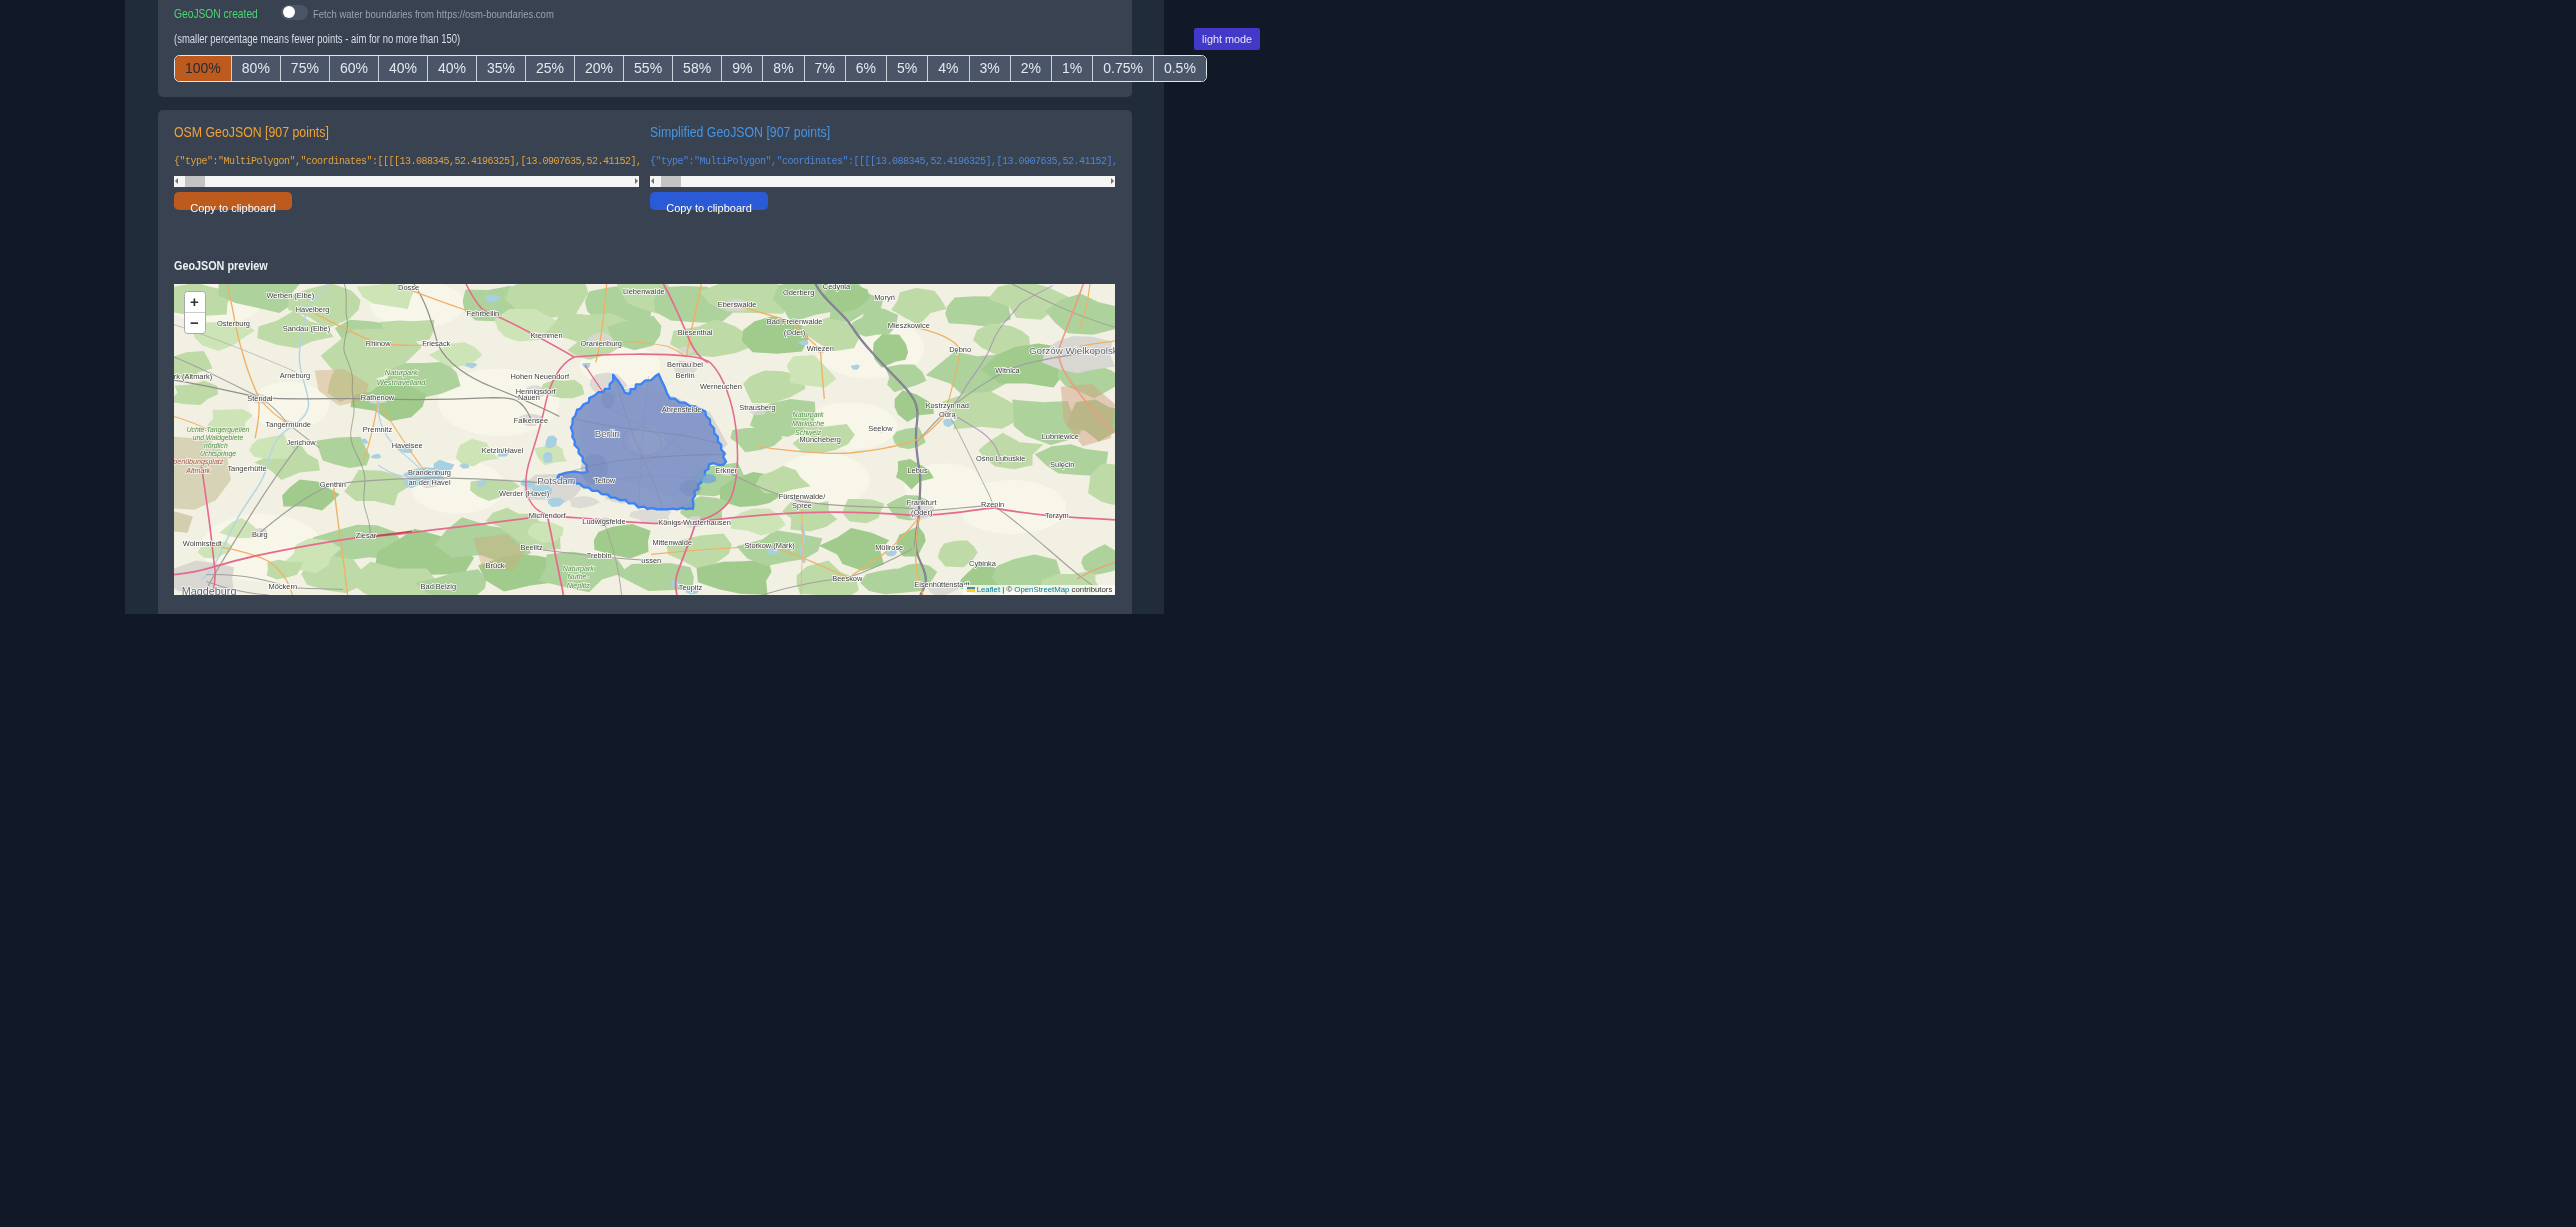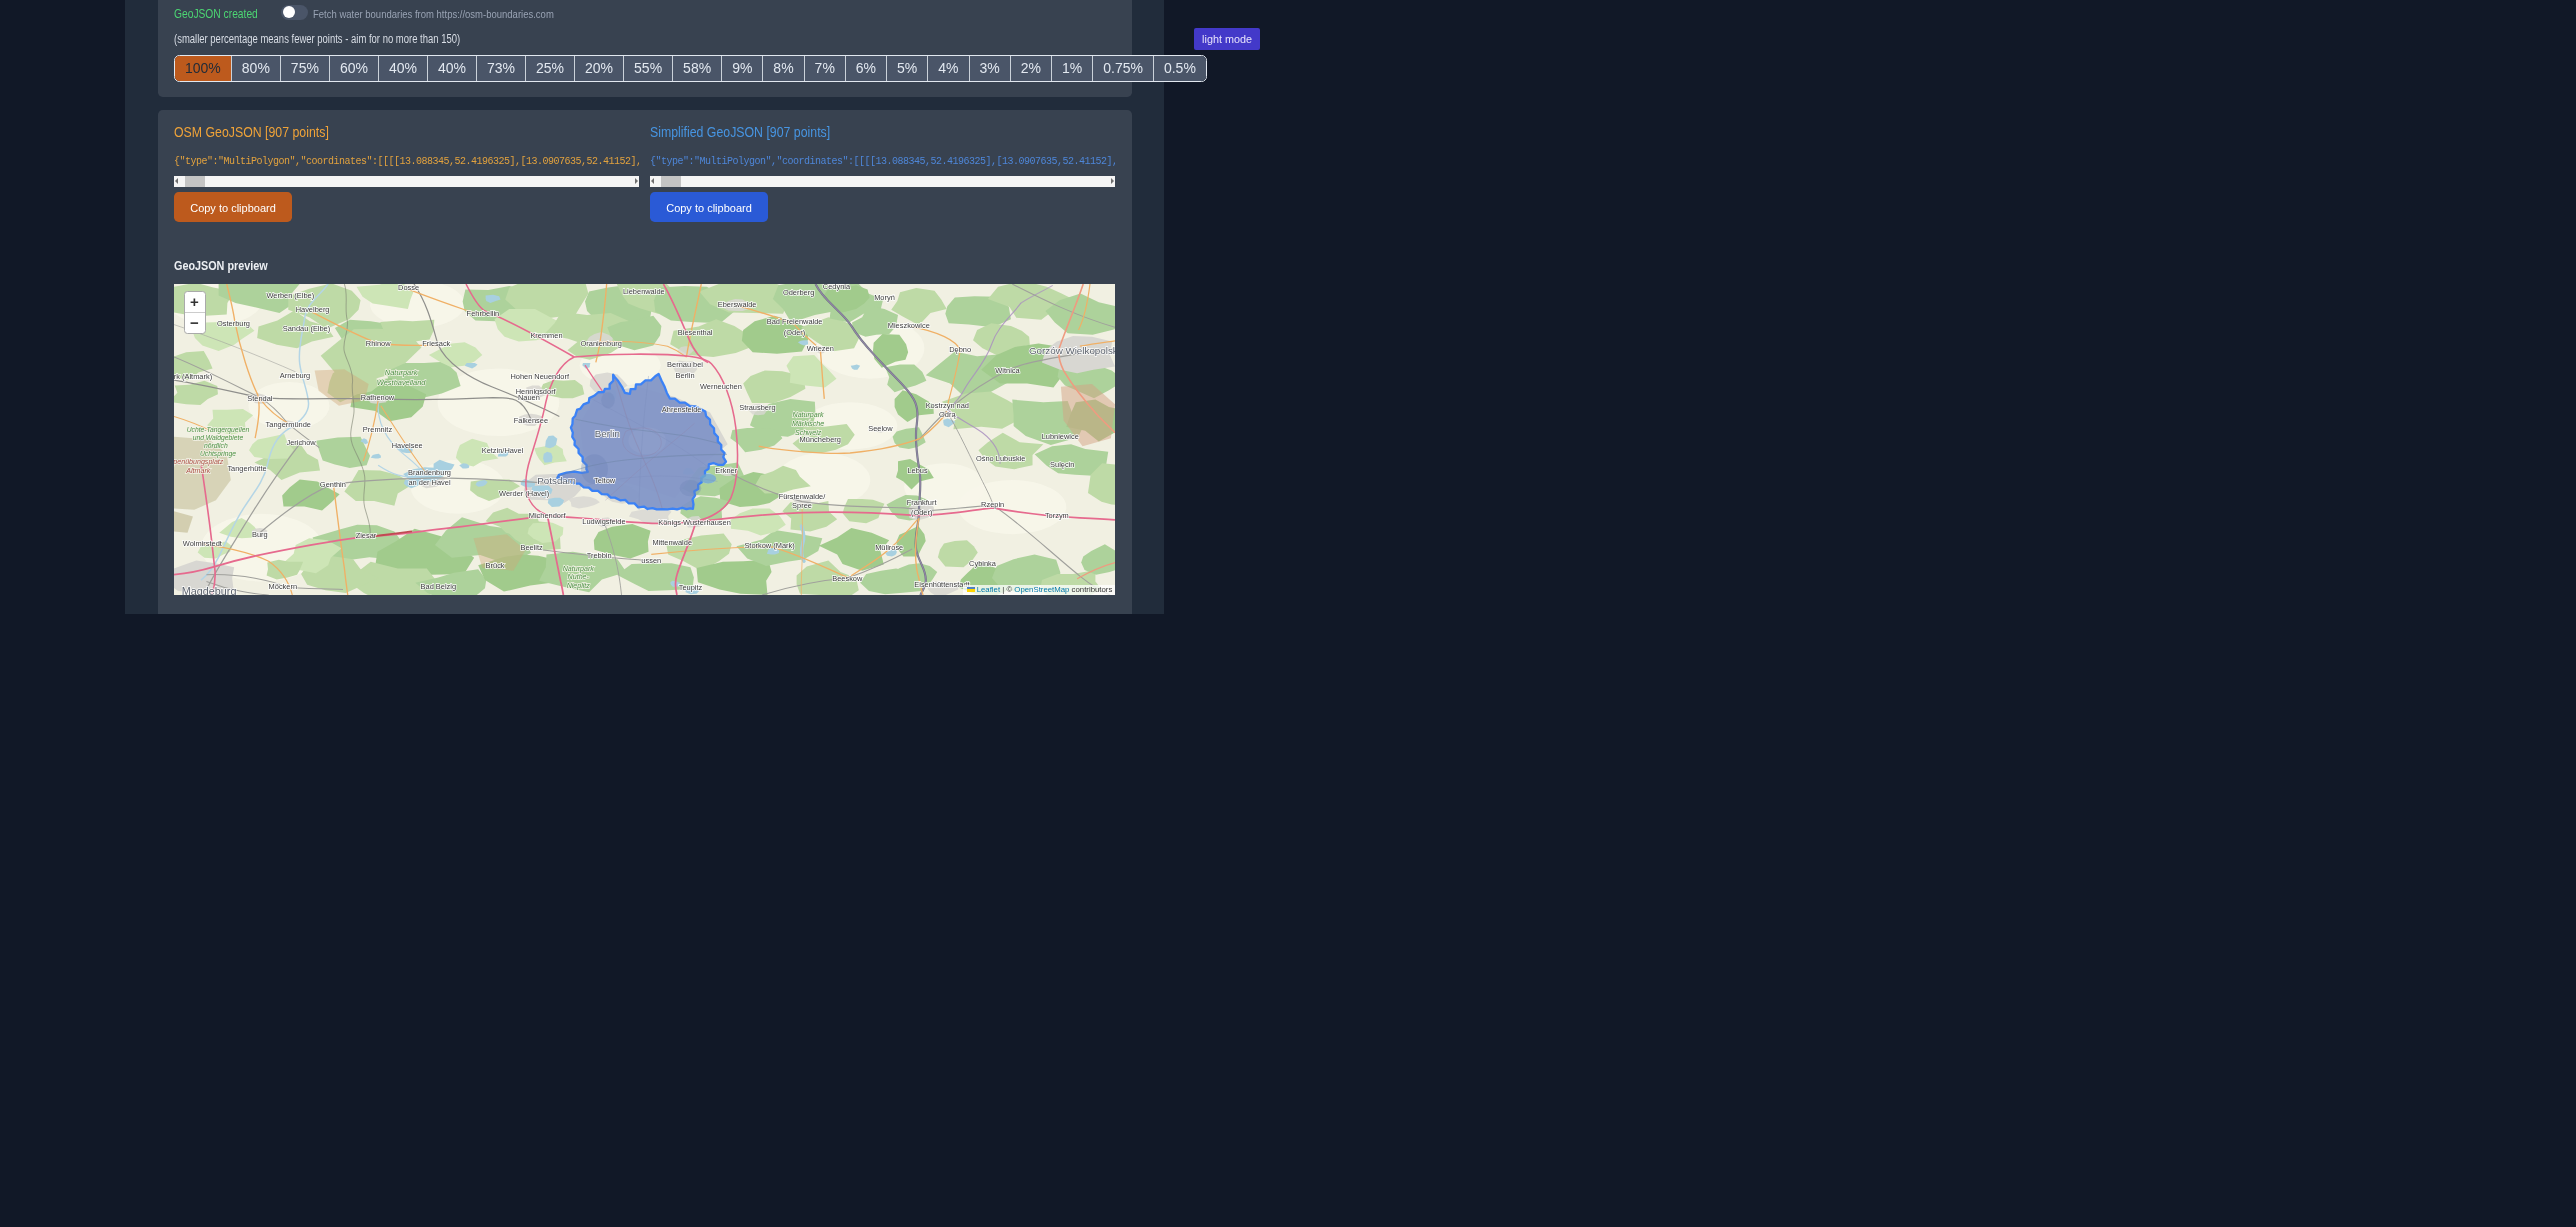--- a/index.html
+++ b/index.html
@@ -23,21 +23,21 @@
   .h2o{position:absolute;left:16px;top:14px;color:#efa339;font-size:14.5px;transform:scaleX(0.85);transform-origin:left center;}
   .h2b{position:absolute;left:492px;top:14px;color:#4795e2;font-size:14.5px;transform:scaleX(0.85);transform-origin:left center;}
   .json{position:absolute;top:46px;font-family:"Liberation Mono",monospace;font-size:10px;letter-spacing:-0.5px;white-space:nowrap;overflow:hidden;width:465px;}
   .jo{left:16px;color:#e2a23e;}
   .jb{left:492px;color:#4e86d8;}
   .sbar{position:absolute;top:66px;width:465px;height:10.8px;background:#f5f5f5;}
   .sbar .thumb{position:absolute;left:10.8px;top:0;width:20px;height:10.8px;background:#c4c4c4;}
   .sbar .la, .sbar .ra{position:absolute;top:2px;width:0;height:0;border:3.4px solid transparent;}
   .sbar .la{left:1.4px;border-right-color:#6f6f6f;border-left-width:0;}
   .sbar .ra{right:1.4px;border-left-color:#6f6f6f;border-right-width:0;}
-  .copy{position:absolute;top:82px;width:118px;height:30px;border-radius:4.7px;color:#fff;font-size:11px;line-height:33px;text-align:center;}
+  .copy{position:absolute;top:82px;width:118px;height:18px;border-radius:4.7px;color:#fff;font-size:11px;line-height:33px;text-align:center;}
   .co{left:16px;background:#BD5A1D;}
   .cb{left:492px;background:#2a5ad6;}
   .prev{position:absolute;left:16px;top:149px;color:#edf0f4;font-size:12px;font-weight:bold;transform:scaleX(0.9);transform-origin:left center;}
   .map{position:absolute;left:16px;top:174px;width:941px;height:311px;background:#eef0e0;overflow:hidden;}
   .zoomctl{position:absolute;left:9.5px;top:6.8px;width:20px;height:41px;background:#fff;border-radius:3.4px;border:0.7px solid #aaa;z-index:5;}
   .zoomctl div{width:20px;height:20px;text-align:center;font-size:15px;font-weight:bold;color:#333;line-height:20px;}
   .zoomctl .zi{border-bottom:0.7px solid #ccc;}
   .attr{position:absolute;right:0;bottom:0;height:10px;background:rgba(255,255,255,0.75);font-size:7.8px;line-height:10px;padding:0 2.7px 0 4px;color:#333;z-index:5;}
   .attr .lnk{color:#0078A8;}
 </style>
@@ -51,21 +51,21 @@
     </div>
   <div class="fetchtxt">Fetch water boundaries from https://osm-boundaries.com</div>
   <div class="para">(smaller percentage means fewer points - aim for no more than 150)</div>
   <div class="bar">
     <div class="b active">100%</div>
       <div class="b">80%</div>
       <div class="b">75%</div>
       <div class="b">60%</div>
       <div class="b">40%</div>
       <div class="b">40%</div>
-      <div class="b">73%</div>
+      <div class="b">35%</div>
       <div class="b">25%</div>
       <div class="b">20%</div>
       <div class="b">55%</div>
       <div class="b">58%</div>
       <div class="b">9%</div>
       <div class="b">8%</div>
       <div class="b">7%</div>
       <div class="b">6%</div>
       <div class="b">5%</div>
       <div class="b">4%</div>

